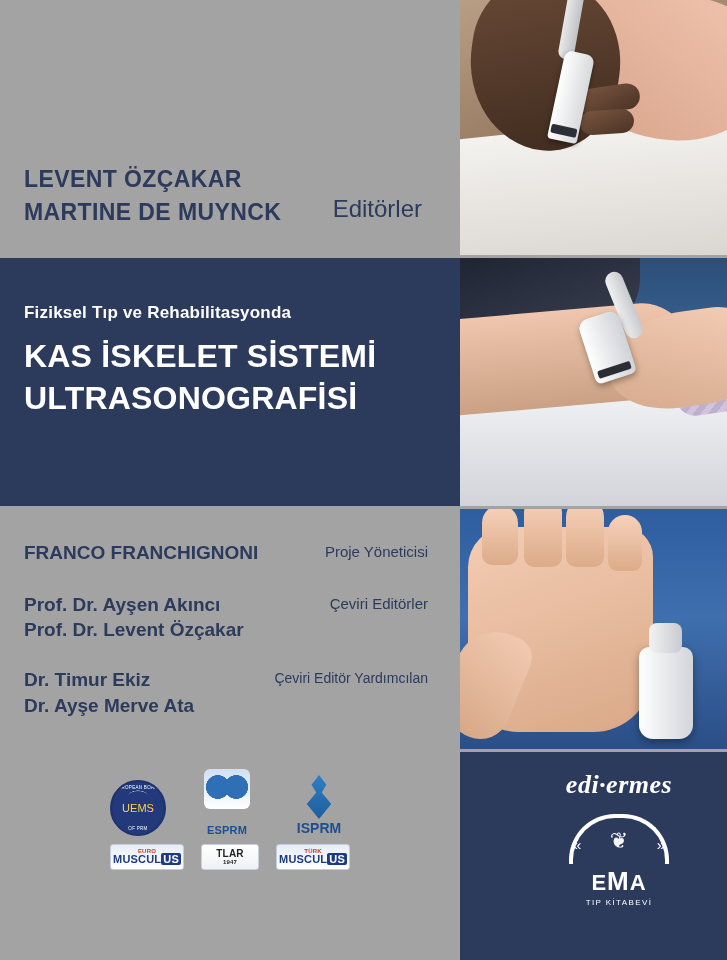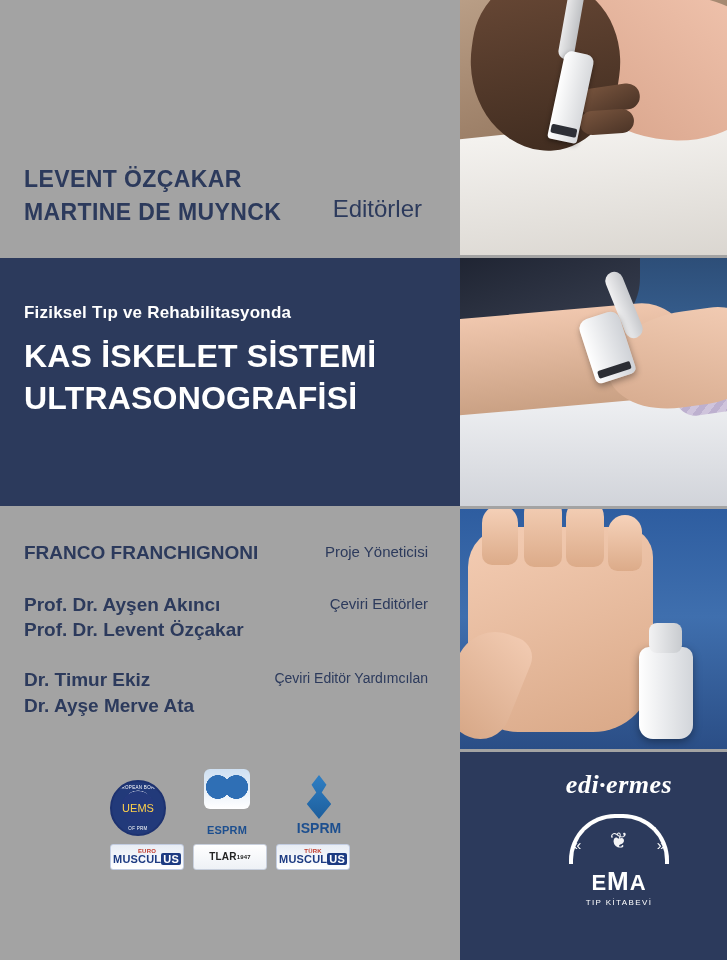--- a/index.html
+++ b/index.html
@@ -463,25 +463,25 @@
     background: linear-gradient(180deg,#e8edf5,#ffffff);
     color: #1d3b82;
     border: 1px solid #c3cde2;
     flex-direction: column;
     line-height: 1.05;
   }
   .badge-euro .top { font-size: 6px; color: #c0392b; letter-spacing: .2px;}
   .badge-euro .bot { font-size: 11px; }
   .badge-euro .bot .us { background:#1d3b82; color:#fff; padding:0 2px; border-radius:2px;}
   .badge-tlar {
-    width: 74px;
+    width: 58px;
     background: linear-gradient(180deg,#ffffff,#eef1f6);
     border: 1px solid #c9d0dd;
     color: #222;
-    flex-direction: row;
+    flex-direction: column;
     line-height: 1.05;
   }
   .badge-tlar .t1 { font-size: 10px; font-weight: bold; }
   .badge-tlar .t2 { font-size: 6px; }
   .badge-turk {
     width: 74px;
     background: linear-gradient(180deg,#e8edf5,#ffffff);
     color: #1d3b82;
     border: 1px solid #c3cde2;
     flex-direction: column;

